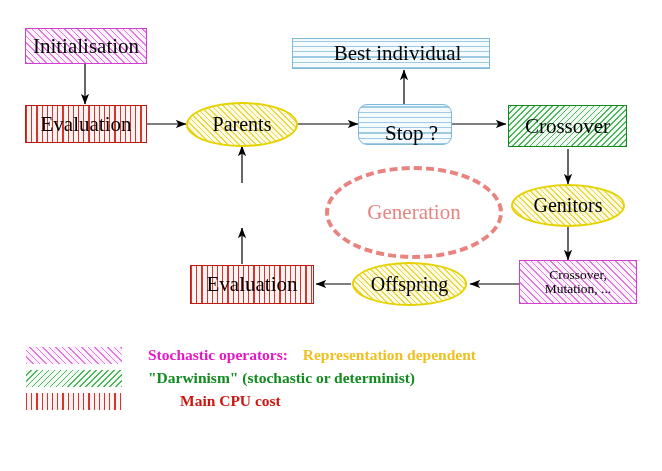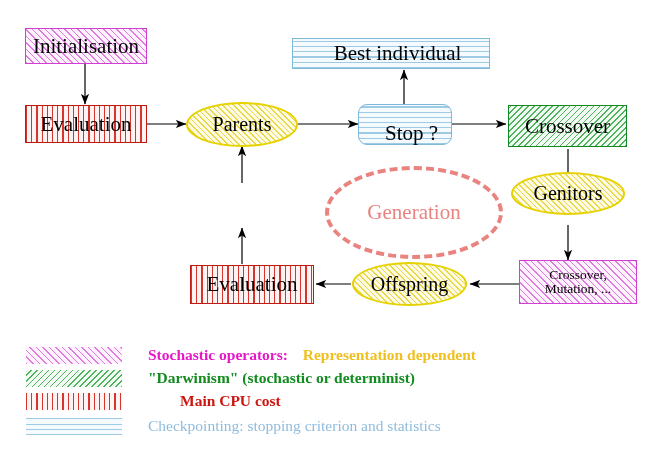--- a/index.html
+++ b/index.html
@@ -175,21 +175,21 @@
   </div>
 
   <div class="node box rounded fill-blue" style="left:358px; top:104px; width:94px; height:41px; font-size:21px;">
     <span class="lbl">Stop ?</span>
   </div>
 
   <div class="node box fill-green" style="left:508px; top:105px; width:119px; height:42px; font-size:21px;">
     <span class="lbl">Crossover</span>
   </div>
 
-  <div class="node ellipse fill-yellow" style="left:511px; top:172px; width:114px; height:43px; font-size:20px;text-align:right;">
+  <div class="node ellipse fill-yellow" style="left:511px; top:184px; width:114px; height:43px; font-size:20px;text-align:right;">
     <span class="lbl">Genitors</span>
   </div>
 
   <div class="node box fill-magenta" style="left:519px; top:260px; width:118px; height:44px; font-size:13.5px; flex-direction:column; justify-content:center;">
     <span class="lbl">Crossover,</span>
     <span class="lbl">Mutation, ...</span>
   </div>
 
   <div class="node ellipse fill-yellow" style="left:352px; top:262px; width:115px; height:44px; font-size:20px;">
     <span class="lbl">Offspring</span>
@@ -221,22 +221,16 @@
       </div>
     </div>
 
     <div class="legend-row" style="left:26px; top:392px;">
       <div class="swatch fill-red"></div>
       <div class="legend-text">
         <span class="lg-part" style="color:#cc1710;margin-left:32px;">Main CPU cost</span>
       </div>
     </div>
 
-    <div class="legend-row" style="left:26px; top:417px;">
-      <div class="swatch fill-blue"></div>
-      <div class="legend-text thin">
-        <span class="lg-part" style="color:#8fbcdc;">Checkpointing: stopping criterion and statistics</span>
-      </div>
-    </div>
 
   </div>
 
 </div>
 
 </body></html>

